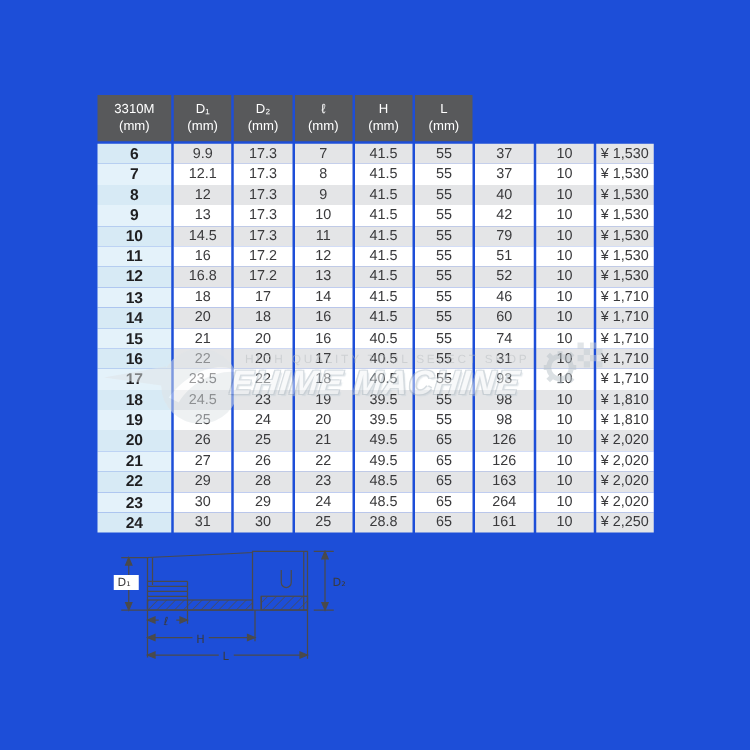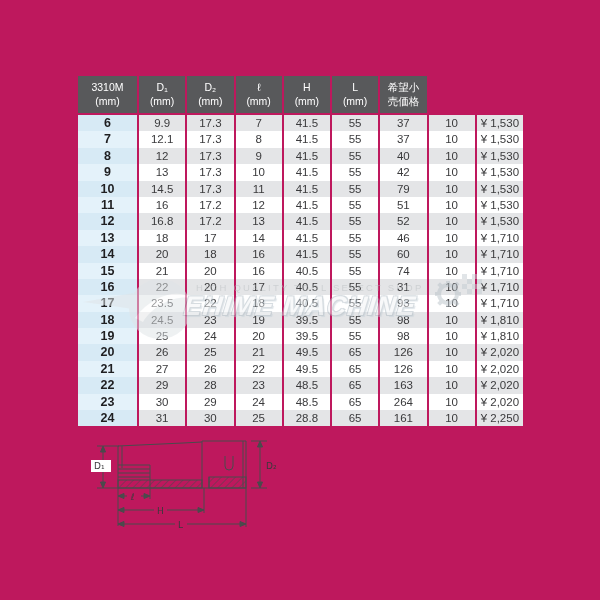--- a/index.html
+++ b/index.html
@@ -1,21 +1,21 @@
 <!DOCTYPE html>
 <html style="--header-bg: #58595b; --header-text: #ffffff; --row-gray: #e4e5e7; --row-white: #ffffff; --col1-gray: #d7eaf5; --col1-white: #e4f2fa; --cell-text: #3a3a3c;"><head>
 <meta charset="utf-8">
 <style>
   html,body{margin:0;padding:0;}
   body{
     font-family:"Liberation Sans","DejaVu Sans",sans-serif;
     background:#ffffff;
   }
   .canvas{
-    position:relative;width:600px;height:600px;background:#be185d;overflow:hidden;
+    position:relative;width:600px;height:600px;background:#1d4ed8;overflow:hidden;
   }
   
   :root{
     --header-bg:#58595b; --header-text:#ffffff;
     --row-gray:#e4e5e7; --row-white:#ffffff;
     --col1-gray:#d7eaf5; --col1-white:#e4f2fa;
     --cell-text:#3a3a3c;
   }
   .spec-table{
     position:absolute;left:78px;top:76px;width:445px;
@@ -80,22 +80,20 @@
         <div class="th">D₁
 (mm)</div>
         <div class="th">D₂
 (mm)</div>
         <div class="th">ℓ
 (mm)</div>
         <div class="th">H
 (mm)</div>
         <div class="th">L
 (mm)</div>
-        <div class="th">希望小
-売価格</div>
       </div>
     <div class="tbody">
         <div class="tr g">
           <div class="td first">6</div>
           <div class="td">9.9</div>
           <div class="td">17.3</div>
           <div class="td">7</div>
           <div class="td">41.5</div>
           <div class="td">55</div>
           <div class="td">37</div>

